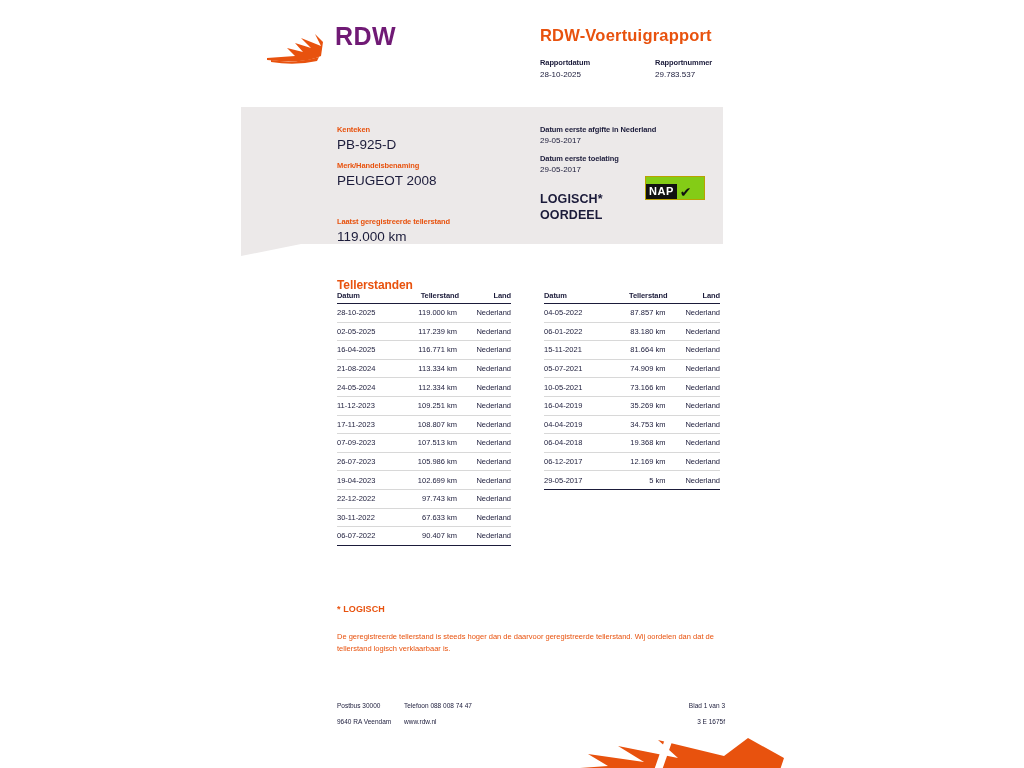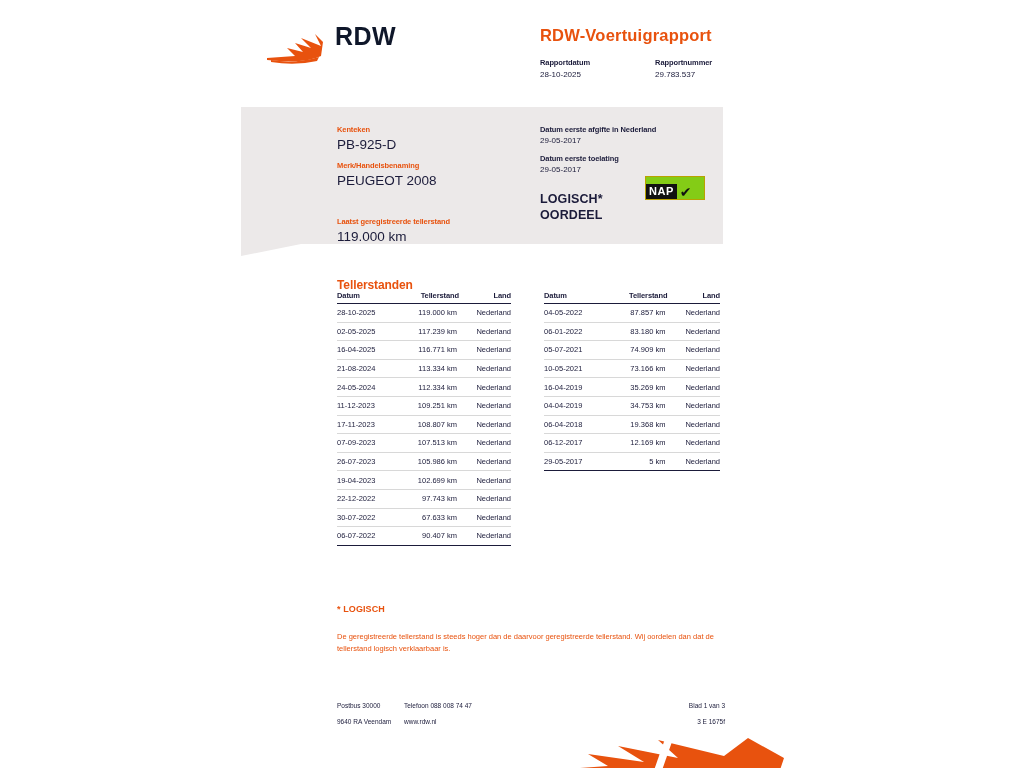--- a/index.html
+++ b/index.html
@@ -41,21 +41,21 @@
     width: 60px;
     height: 34px;
   }
   .logo-text {
     position: absolute;
     left: 70px;
     top: 0px;
     font-size: 25px;
     font-weight: bold;
     letter-spacing: 0.5px;
-    color: #0f172a;
+    color: #701a75;
     font-family: "Liberation Sans", sans-serif;
   }
   .report-title {
     position: absolute;
     left: 540px;
     top: 26px;
     font-size: 16.5px;
     font-weight: bold;
     color: #e8520e;
     letter-spacing: 0.2px;
@@ -387,21 +387,21 @@
           <td class="date">19-04-2023</td>
           <td class="num">102.699 km</td>
           <td class="land">Nederland</td>
         </tr>
         <tr>
           <td class="date">22-12-2022</td>
           <td class="num">97.743 km</td>
           <td class="land">Nederland</td>
         </tr>
         <tr>
-          <td class="date">30-07-2022</td>
+          <td class="date">30-11-2022</td>
           <td class="num">67.633 km</td>
           <td class="land">Nederland</td>
         </tr>
         <tr>
           <td class="date">06-07-2022</td>
           <td class="num">90.407 km</td>
           <td class="land">Nederland</td>
         </tr>
       </tbody>
   </table>
@@ -416,20 +416,25 @@
     </thead>
     <tbody>
         <tr>
           <td class="date">04-05-2022</td>
           <td class="num">87.857 km</td>
           <td class="land">Nederland</td>
         </tr>
         <tr>
           <td class="date">06-01-2022</td>
           <td class="num">83.180 km</td>
+          <td class="land">Nederland</td>
+        </tr>
+        <tr>
+          <td class="date">15-11-2021</td>
+          <td class="num">81.664 km</td>
           <td class="land">Nederland</td>
         </tr>
         <tr>
           <td class="date">05-07-2021</td>
           <td class="num">74.909 km</td>
           <td class="land">Nederland</td>
         </tr>
         <tr>
           <td class="date">10-05-2021</td>
           <td class="num">73.166 km</td>

